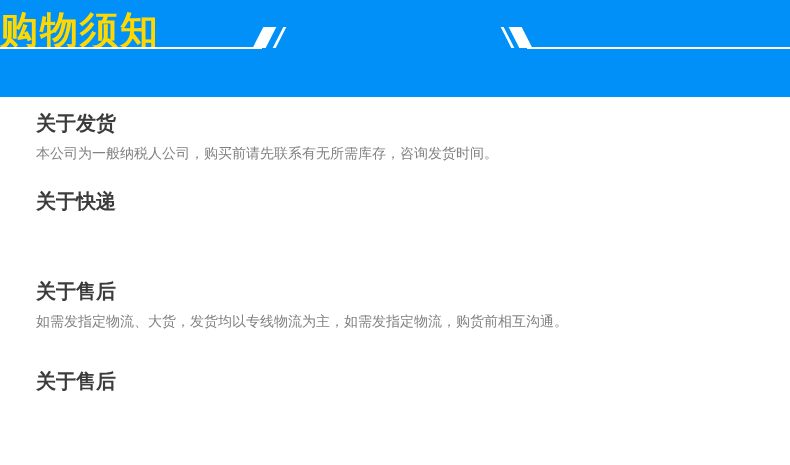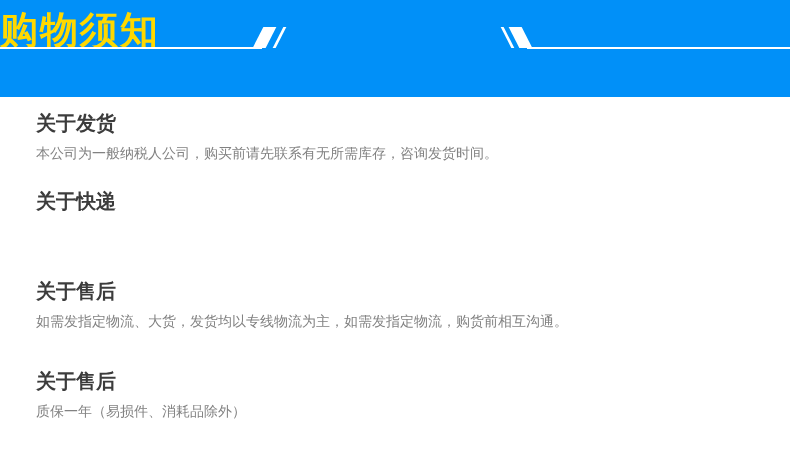--- a/index.html
+++ b/index.html
@@ -106,17 +106,16 @@
       <h2 class="section-heading">关于快递</h2>
     </section>
 
     <section class="section section-3">
       <h2 class="section-heading">关于售后</h2>
       <p class="section-body">如需发指定物流、大货，发货均以专线物流为主，如需发指定物流，购货前相互沟通。</p>
     </section>
 
     <section class="section section-4">
       <h2 class="section-heading">关于售后</h2>
-      <p class="section-body">质保一年（易损件、消耗品除外）</p>
     </section>
   </main>
 
 </div>
 
 </body></html>

